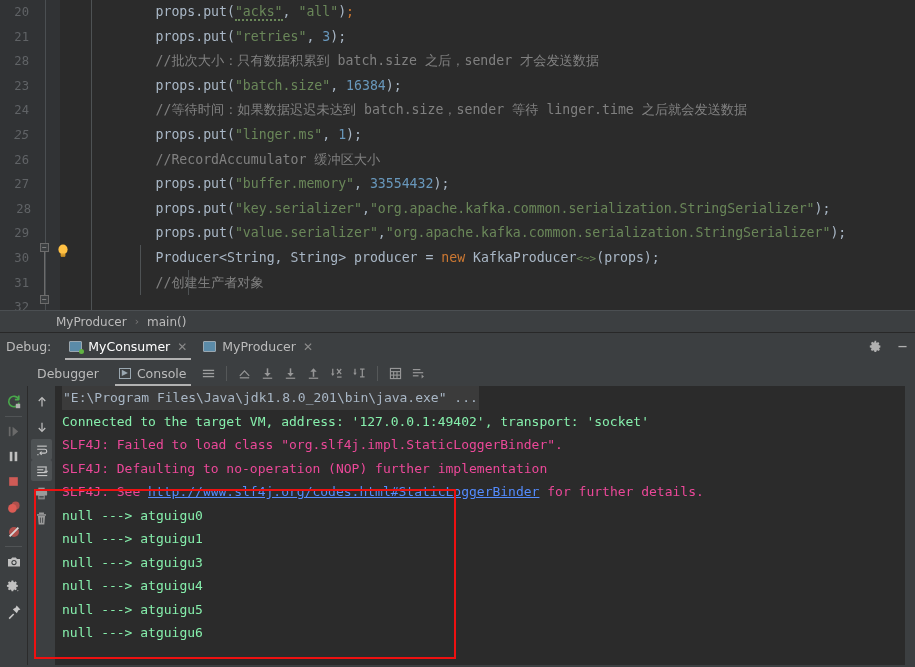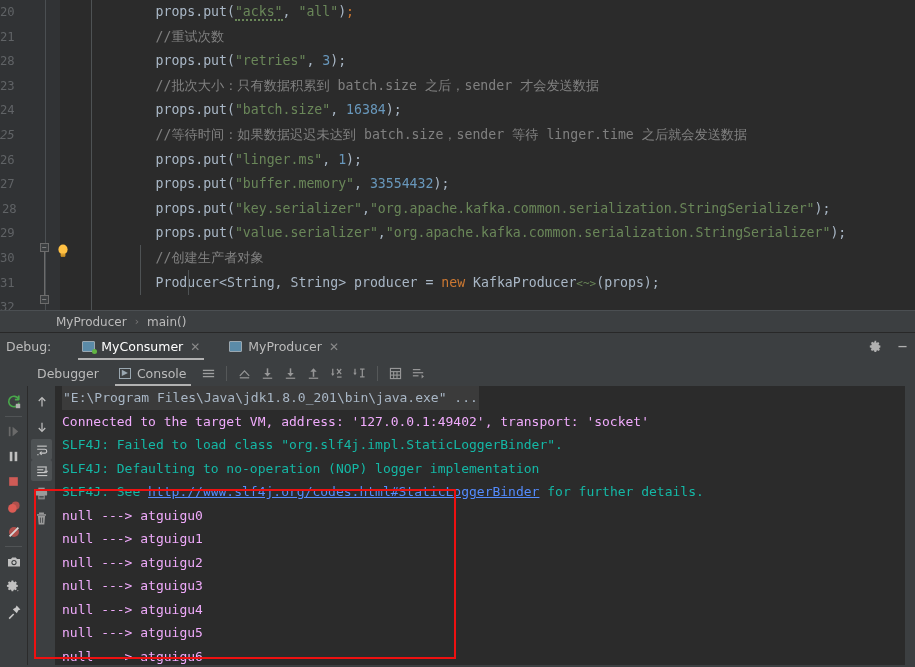--- a/index.html
+++ b/index.html
@@ -37,21 +37,21 @@
   }
   .indentguide {
     position:absolute; width:1px; background:#4e5254;
   }
   .row {
     position:relative; height:24.6px; line-height:24.6px;
     white-space:pre; font-size:13.2px;
   }
   .ln {
     position:absolute; right:0; top:0; width:38px;
-    padding-right:9px; box-sizing:border-box;
+    text-align:right; padding-right:9px; box-sizing:border-box;
     color:#606366; font-size:12.2px; font-family:"DejaVu Sans Mono", monospace;
   }
 
   
   .c-plain { color:#a9b7c6; }
   .c-str   { color:#6a8759; }
   .c-num   { color:#6897bb; }
   .c-kw    { color:#cc7832; }
   .c-com   { color:#808080; }
   .c-semi  { color:#cc7832; }
@@ -80,21 +80,21 @@
   .bc-sep { color:#777; margin:0 8px; font-size:11px; }
 
   
   .debugwin {
     position:absolute; left:0; top:332px; width:915px; height:335px;
     background:#3c3f41; border-top:1px solid #282828;
   }
   .dw-header {
     position:relative; height:27px; width:915px;
     display:flex; align-items:center;
-    font-family:"DejaVu Sans", sans-serif; font-size:12.5px;gap:13px;
+    font-family:"DejaVu Sans", sans-serif; font-size:12.5px;
   }
   .dw-title { color:#bbbbbb; padding-left:6px; margin-right:10px; }
   .dtab {
     display:flex; align-items:center; height:27px; padding:0 8px;
     color:#bbbbbb; position:relative; cursor:default;
   }
   .dtab.active { color:#ffffff; }
   .dtab.active:after {
     content:""; position:absolute; left:4px; right:4px; bottom:0;
     height:2px; background:#b2b2b2;
@@ -162,22 +162,22 @@
   .console {
     position:absolute; left:56px; top:53px; right:10px; bottom:0;
     background:#2b2b2b; overflow:hidden;
   }
   .cline {
     height:23.5px; line-height:23.5px; white-space:pre;
     font-family:"DejaVu Sans Mono", monospace; font-size:13px;
     padding-left:6px;
   }
   .c-cmd  { color:#a9b7c6; background:#3b3b3b; display:inline-block; padding:0 1px;}
-  .c-out  { color:#f0abfc; }
-  .c-err  { color:#14b8a6; }
+  .c-out  { color:#86efac; }
+  .c-err  { color:#ec4899; }
   .c-link { color:#548cff; text-decoration:underline; }
   .redbox {
     position:absolute; left:34px; top:489px; width:422px; height:170px;
     border:2px solid #ee1111; box-sizing:border-box; pointer-events:none;
     z-index:40;
   }
   .rscroll {
     position:absolute; right:0; top:53px; width:10px; bottom:0;
     background:#3c3f41;
   }
@@ -191,31 +191,31 @@
 <body>
 
 <div id="app">
 
   <div class="editor">
     <div class="gutter"></div>
     <div class="foldstrip"></div>
     <div class="vline"></div>
     <div class="code-area" id="code-area">
         <div class="row"><span style="padding-left:32px"><span class="c-plain">        props.put(</span><span class="c-str sq">"acks"</span><span class="c-plain">, </span><span class="c-str">"all"</span><span class="c-plain">)</span><span class="c-semi">;</span></span></div>
-        <div class="row"><span style="padding-left:32px"><span class="c-com">        //重试次数</span></span></div>
         <div class="row"><span style="padding-left:32px"><span class="c-plain">        props.put(</span><span class="c-str">"retries"</span><span class="c-plain">, </span><span class="c-num">3</span><span class="c-plain">);</span></span></div>
         <div class="row"><span style="padding-left:32px"><span class="c-com">        //批次大小：只有数据积累到 batch.size 之后，sender 才会发送数据</span></span></div>
         <div class="row"><span style="padding-left:32px"><span class="c-plain">        props.put(</span><span class="c-str">"batch.size"</span><span class="c-plain">, </span><span class="c-num">16384</span><span class="c-plain">);</span></span></div>
         <div class="row"><span style="padding-left:32px"><span class="c-com">        //等待时间：如果数据迟迟未达到 batch.size，sender 等待 linger.time 之后就会发送数据</span></span></div>
         <div class="row"><span style="padding-left:32px"><span class="c-plain">        props.put(</span><span class="c-str">"linger.ms"</span><span class="c-plain">, </span><span class="c-num">1</span><span class="c-plain">);</span></span></div>
+        <div class="row"><span style="padding-left:32px"><span class="c-com">        //RecordAccumulator 缓冲区大小</span></span></div>
         <div class="row"><span style="padding-left:32px"><span class="c-plain">        props.put(</span><span class="c-str">"buffer.memory"</span><span class="c-plain">, </span><span class="c-num">33554432</span><span class="c-plain">);</span></span></div>
         <div class="row"><span style="padding-left:32px"><span class="c-plain">        props.put(</span><span class="c-str">"key.serializer"</span><span class="c-plain">,</span><span class="c-str">"org.apache.kafka.common.serialization.StringSerializer"</span><span class="c-plain">);</span></span></div>
         <div class="row"><span style="padding-left:32px"><span class="c-plain">        props.put(</span><span class="c-str">"value.serializer"</span><span class="c-plain">,</span><span class="c-str">"org.apache.kafka.common.serialization.StringSerializer"</span><span class="c-plain">);</span></span></div>
+        <div class="row"><span style="padding-left:32px"><span class="c-plain">        Producer&lt;String, String&gt; producer = </span><span class="c-kw">new</span><span class="c-plain"> KafkaProducer</span><span class="diamond">&lt;~&gt;</span><span class="c-plain">(props);</span></span></div>
         <div class="row"><span style="padding-left:32px"><span class="c-com">        //创建生产者对象</span></span></div>
-        <div class="row"><span style="padding-left:32px"><span class="c-plain">        Producer&lt;String, String&gt; producer = </span><span class="c-kw">new</span><span class="c-plain"> KafkaProducer</span><span class="diamond">&lt;~&gt;</span><span class="c-plain">(props);</span></span></div>
       </div>
     <div id="gutter-nums" style="position: absolute; left: 0px; top: 0px; width: 38px;">
         <div class="row" style="position: relative;"><span class="ln">20</span></div>
         <div class="row" style="position: relative; padding-left: 12px;"><span class="ln">21</span></div>
         <div class="row" style="position: relative;"><span class="ln">28</span></div>
         <div class="row" style="position: relative;"><span class="ln">23</span></div>
         <div class="row" style="position: relative;"><span class="ln">24</span></div>
         <div class="row" style="position: relative; font-style: italic;"><span class="ln">25</span></div>
         <div class="row" style="position: relative;"><span class="ln">26</span></div>
         <div class="row" style="position: relative;"><span class="ln">27</span></div>
@@ -475,25 +475,24 @@
           <rect x="6.3" y="7" width="0.9" height="5.6" fill="#3c3f41"></rect>
           <rect x="8.8" y="7" width="0.9" height="5.6" fill="#3c3f41"></rect>
         </svg>
       </div>
     </div>
 
     <div class="console" id="console-out">
         <div class="cline"><span class="c-cmd">"E:\Program Files\Java\jdk1.8.0_201\bin\java.exe" ...</span></div>
         <div class="cline"><span class="c-out">Connected to the target VM, address: '127.0.0.1:49402', transport: 'socket'</span></div>
         <div class="cline"><span class="c-err">SLF4J: Failed to load class "org.slf4j.impl.StaticLoggerBinder".</span></div>
-        <div class="cline"><span class="c-err">SLF4J: Defaulting to no-operation (NOP) logger implementation</span></div>
+        <div class="cline"><span class="c-err">SLF4J: Defaulting to no-operation (NOP) further implementation</span></div>
         <div class="cline"><span class="c-err">SLF4J: See </span><a class="c-link" href="#">http://www.slf4j.org/codes.html#StaticLoggerBinder</a><span class="c-err"> for further details.</span></div>
         <div class="cline"><span class="c-out">null ---&gt; atguigu0</span></div>
         <div class="cline"><span class="c-out">null ---&gt; atguigu1</span></div>
-        <div class="cline"><span class="c-out">null ---&gt; atguigu2</span></div>
         <div class="cline"><span class="c-out">null ---&gt; atguigu3</span></div>
         <div class="cline"><span class="c-out">null ---&gt; atguigu4</span></div>
         <div class="cline"><span class="c-out">null ---&gt; atguigu5</span></div>
         <div class="cline"><span class="c-out">null ---&gt; atguigu6</span></div>
       </div>
     <div class="rscroll"></div>
     <div class="bottomline"></div>
   </div>
 
   <div class="redbox"></div>

